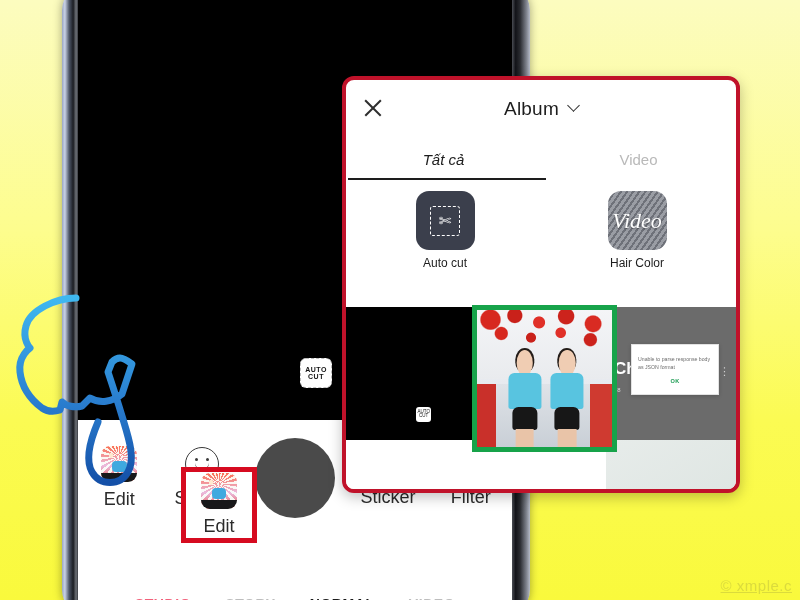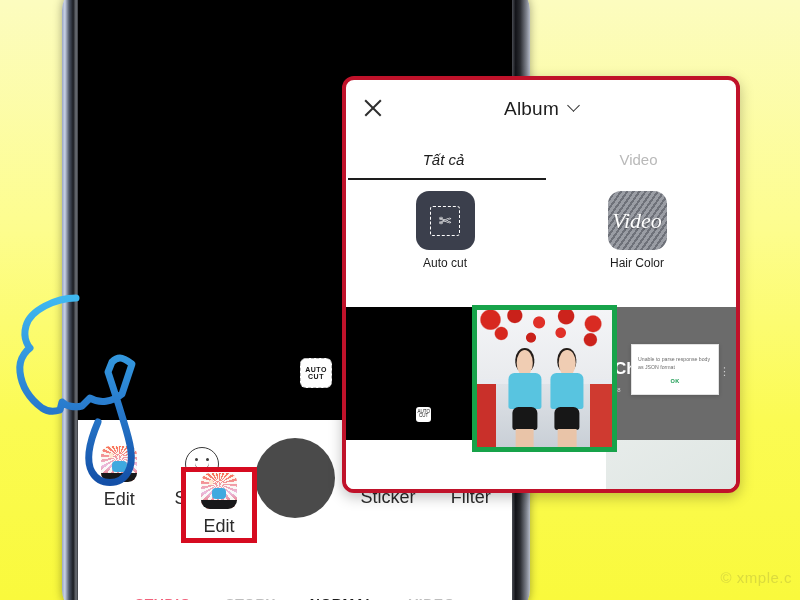--- a/index.html
+++ b/index.html
@@ -14,26 +14,27 @@
   #stage {
     position: relative;
     width: 800px; height: 600px;
     background: linear-gradient(180deg, #fcfcbf 0%, #fdfd8e 38%, #fbfb53 70%, #f9f93c 100%);
     overflow: hidden;
   }
 
   
   .watermark {
     position: absolute;
-    right: 8px; bottom: 14px;
+    right: 8px; bottom: 6px;
     font-size: 15px;
     color: rgba(150,150,60,.30);
     letter-spacing: .5px;
     white-space: nowrap;
     user-select: none;
+    text-decoration: underline;
   }
 
   
   #phone {
     position: absolute;
     left: 62px; top: -14px;
     width: 468px; height: 628px;
     border-radius: 24px;
     overflow: hidden;
     box-shadow: 0 0 10px rgba(0,0,0,.35);

